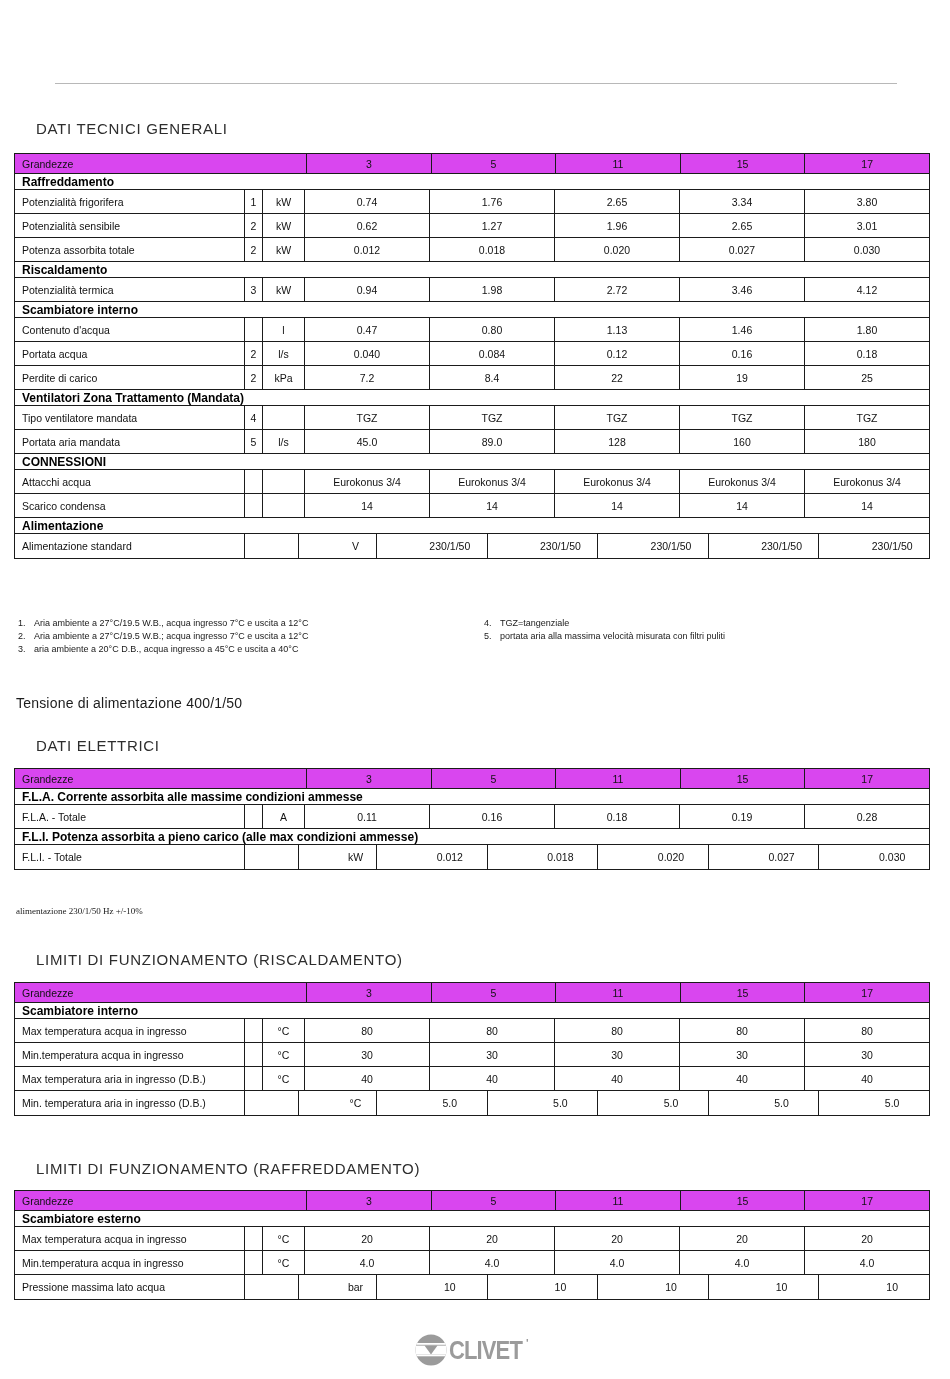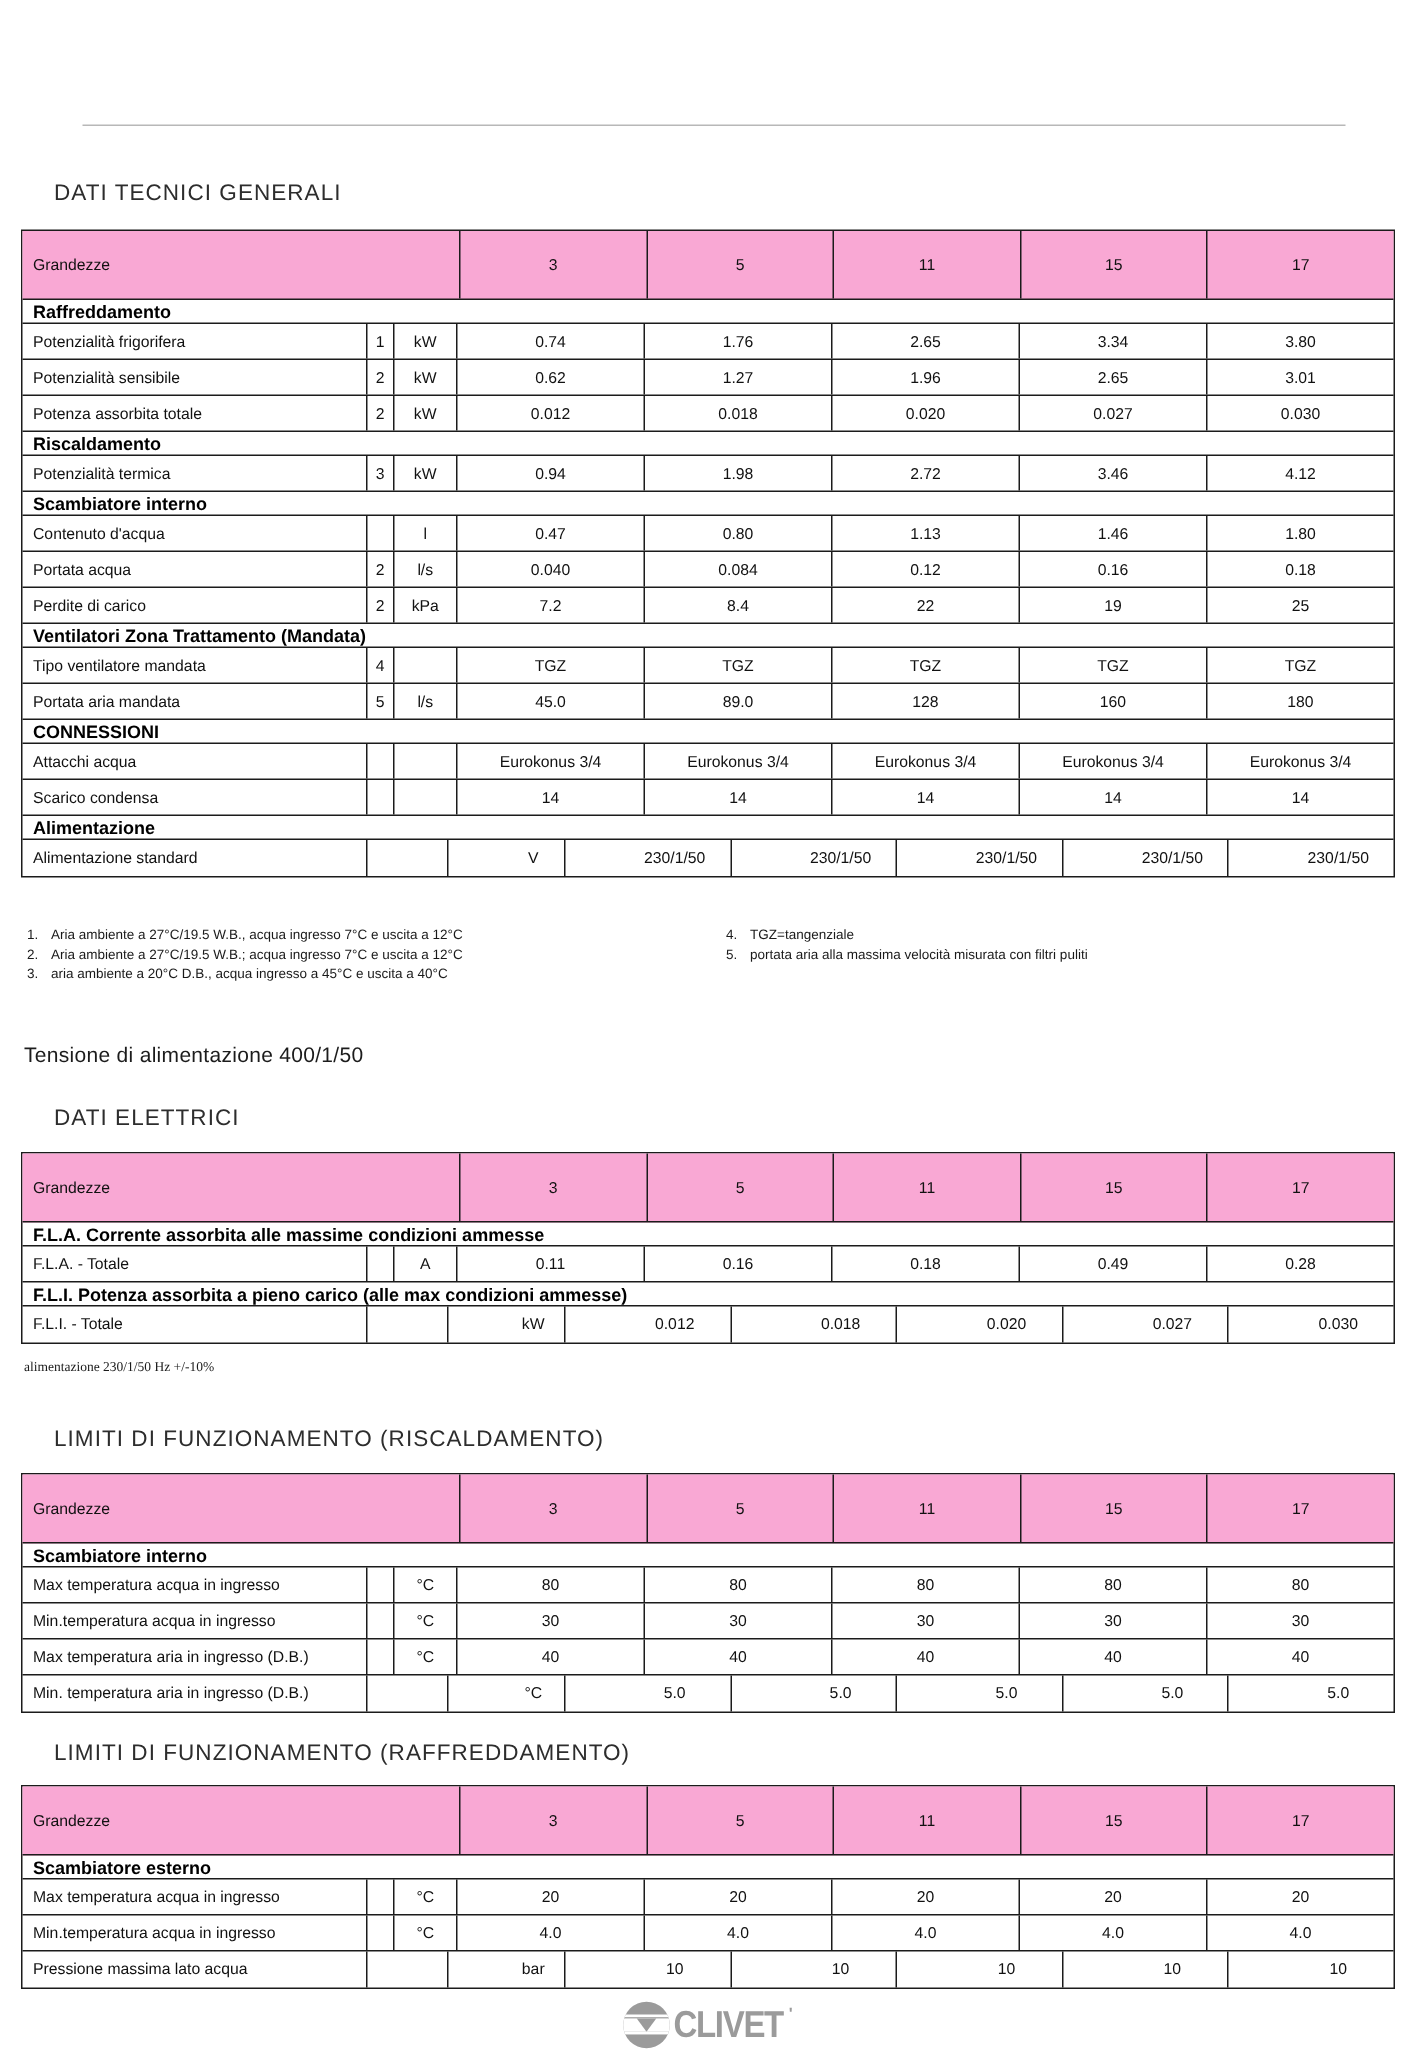--- a/index.html
+++ b/index.html
@@ -33,21 +33,21 @@
   #table4{top:1190px}
 
   .trow{display:flex;border-bottom:1px solid #1b1b1b;box-sizing:border-box;align-items:stretch;}
   .dtable .trow:last-child{border-bottom:0;gap:36px;}
   .c{
     box-sizing:border-box;border-right:1px solid #1b1b1b;
     display:flex;align-items:center;font-size:10.5px;color:#111;
     overflow:hidden;white-space:nowrap;
   }
   .trow .c:last-child{border-right:0;}
-  .header{height:46px;background:#f9a8d4;}
+  .header{height:20px;background:#d946ef;}
   .section{height:16px;}
   .data{height:24px;}
   .lspan{width:292px;padding-left:7px;}
   .lab{width:230px;padding-left:7px;}
   .ref{width:18px;justify-content:center;}
   .unit{width:42px;justify-content:center;}
   .v{flex:1;justify-content:center;}
   .sec{width:100%;padding-left:7px;font-weight:bold;font-size:12px;border-right:0;color:#000;}
 
   
@@ -271,21 +271,21 @@
       <div class="trow section">
         <div class="c sec">F.L.A. Corrente assorbita alle massime condizioni ammesse</div>
       </div>
       <div class="trow data">
         <div class="c lab">F.L.A. - Totale</div>
         <div class="c ref"></div>
         <div class="c unit">A</div>
         <div class="c v">0.11</div>
         <div class="c v">0.16</div>
         <div class="c v">0.18</div>
-        <div class="c v">0.49</div>
+        <div class="c v">0.19</div>
         <div class="c v">0.28</div>
       </div>
       <div class="trow section">
         <div class="c sec">F.L.I. Potenza assorbita a pieno carico (alle max condizioni ammesse)</div>
       </div>
       <div class="trow data">
         <div class="c lab">F.L.I. - Totale</div>
         <div class="c ref"></div>
         <div class="c unit">kW</div>
         <div class="c v">0.012</div>

